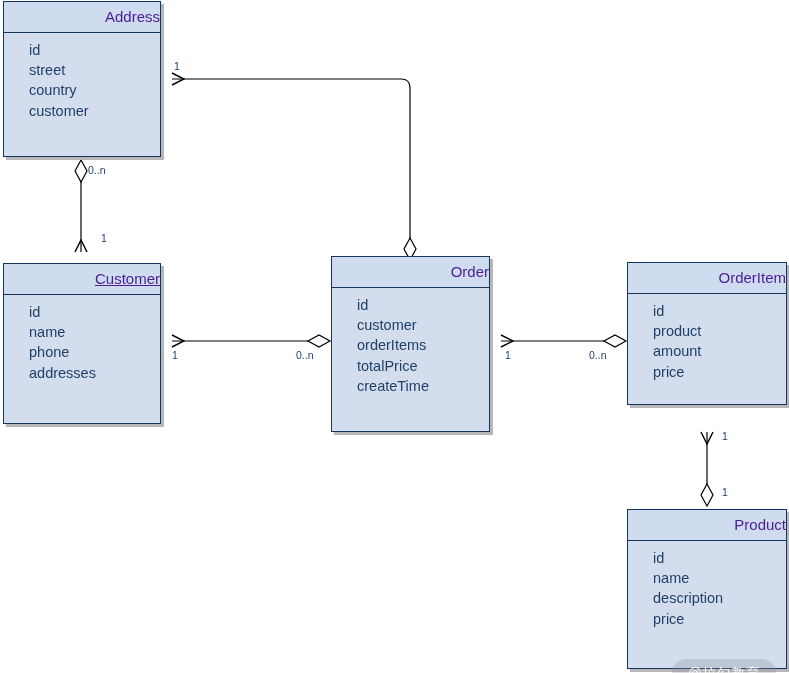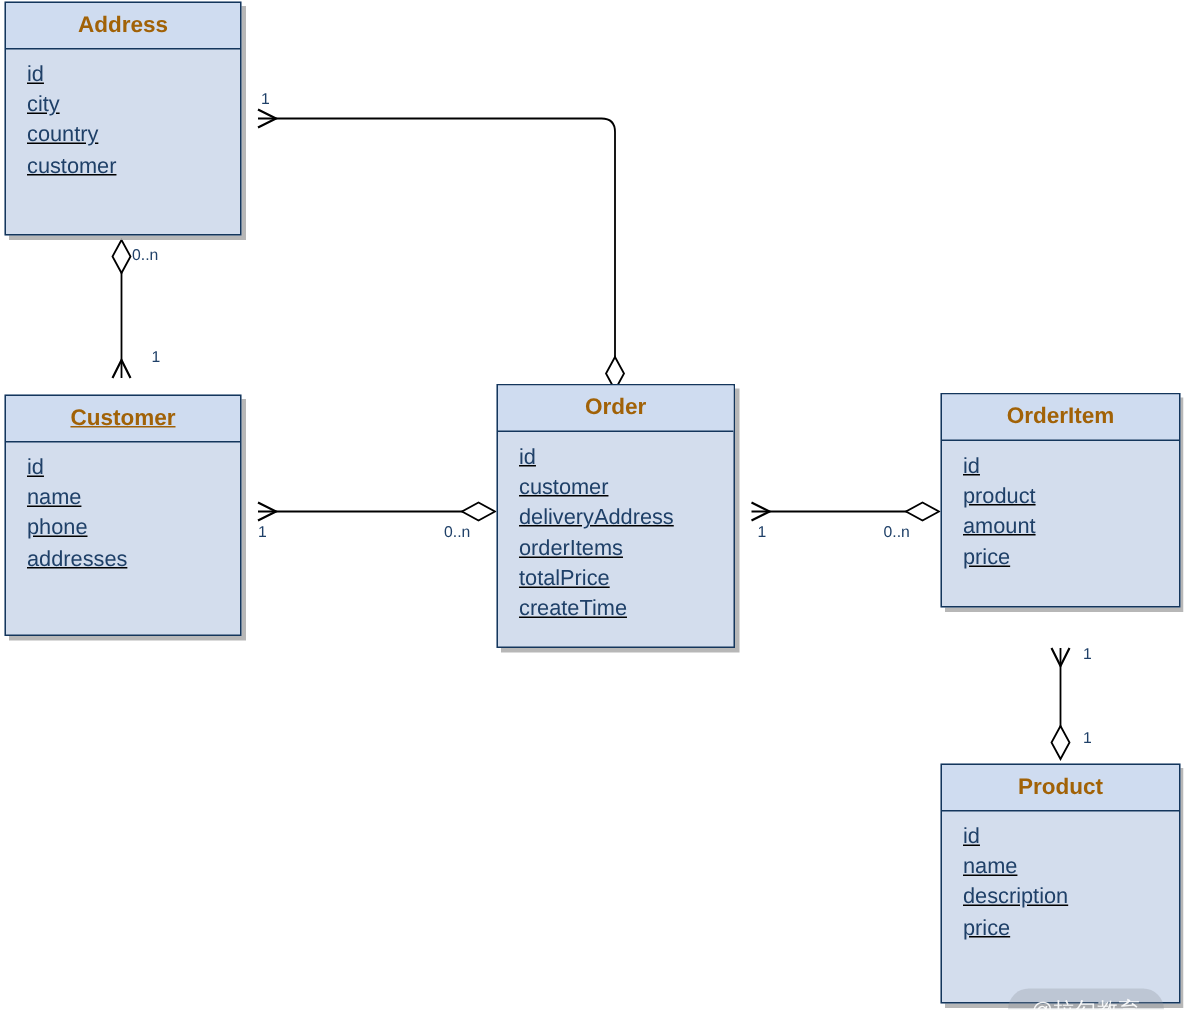--- a/index.html
+++ b/index.html
@@ -22,34 +22,33 @@
     position: absolute;
     box-sizing: border-box;
     border: 1.5px solid #14365c;
     background: #d3dded;
     box-shadow: 3px 3px 0 rgba(170,170,170,0.85);
   }
   .uml-header {
     box-sizing: border-box;
     height: 31px;
     line-height: 29px;
-    text-align: center;
-    font-weight: bold;
+    text-align: right;
+    font-weight: normal;
     font-size: 15px;
-    color: #a16207;
+    color: #4c1d95;
     background: #cfdcf0;
     border-bottom: 1.5px solid #14365c;
     white-space: nowrap;
   }
   .uml-header.underlined span {
     text-decoration: underline;
   }
   .uml-attrs {
-    padding: 7px 0 0 14px;
-    text-decoration: underline;
+    padding: 7px 0 0 25px;
   }
   .uml-attr {
     font-size: 14.5px;
     line-height: 20.2px;
     color: #1f4068;
     white-space: nowrap;
   }
   
   #wires {
     position: absolute;
@@ -134,21 +133,21 @@
   <div class="mult" style="left:589px; top:349px;">0..n</div>
   <div class="mult" style="left:722px; top:430px;">1</div>
   <div class="mult" style="left:722px; top:486px;">1</div>
 
   <div class="uml-class" style="left:3px; top:1px; width:158px; height:156px;">
     <div class="uml-header">
       <span>Address</span>
     </div>
     <div class="uml-attrs">
       <div class="uml-attr">id</div>
-      <div class="uml-attr">city</div>
+      <div class="uml-attr">street</div>
       <div class="uml-attr">country</div>
       <div class="uml-attr">customer</div>
     </div>
   </div>
 
   <div class="uml-class" style="left:3px; top:263px; width:158px; height:161px;">
     <div class="uml-header underlined">
       <span>Customer</span>
     </div>
     <div class="uml-attrs">
@@ -159,21 +158,20 @@
     </div>
   </div>
 
   <div class="uml-class" style="left:331px; top:256px; width:159px; height:176px;">
     <div class="uml-header">
       <span>Order</span>
     </div>
     <div class="uml-attrs">
       <div class="uml-attr">id</div>
       <div class="uml-attr">customer</div>
-      <div class="uml-attr">deliveryAddress</div>
       <div class="uml-attr">orderItems</div>
       <div class="uml-attr">totalPrice</div>
       <div class="uml-attr">createTime</div>
     </div>
   </div>
 
   <div class="uml-class" style="left:627px; top:262px; width:160px; height:143px;">
     <div class="uml-header">
       <span>OrderItem</span>
     </div>

